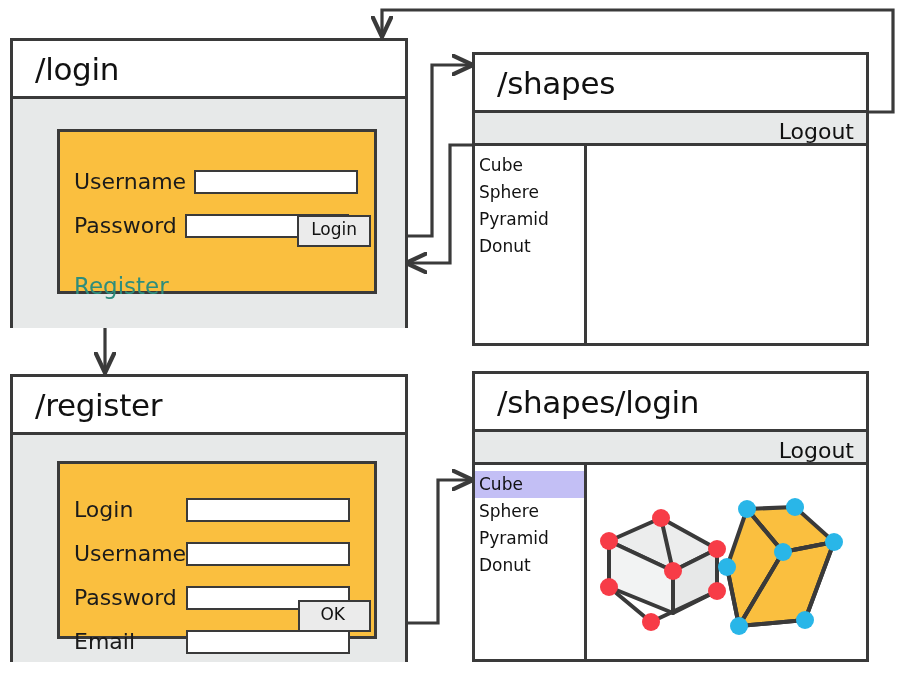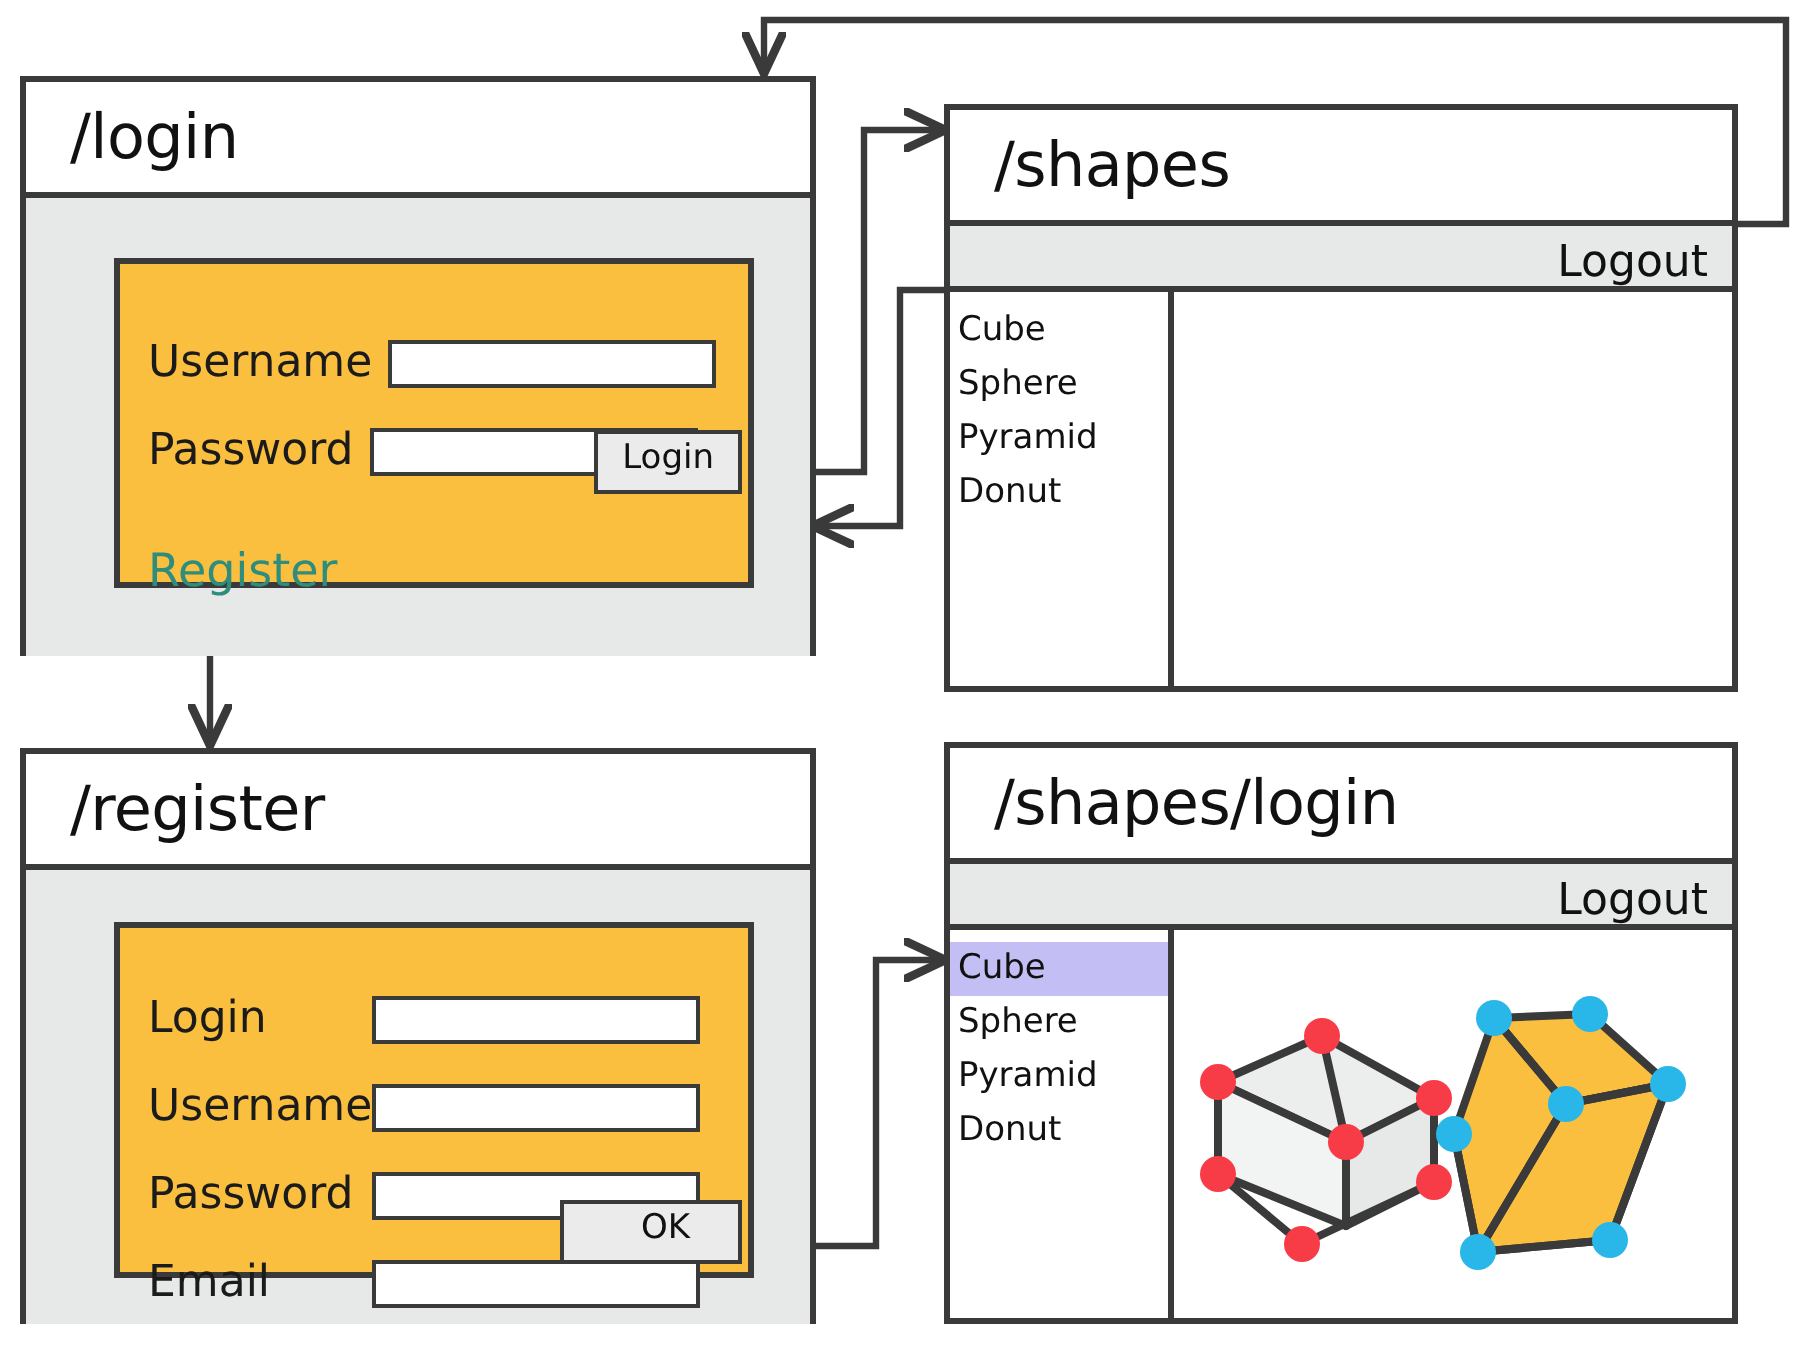--- a/index.html
+++ b/index.html
@@ -187,21 +187,21 @@
           <div class="field-row">
             <span class="field-label" style="width:112px;">Password</span>
             <input class="field-input" style="width: 164px;" placeholder="">
           </div>
           <div class="field-row">
             <span class="field-label" style="width:112px;">Email</span>
             <input class="field-input" style="width: 164px;" placeholder="">
           </div>
         </div>
 
-        <button class="btn" style="position:absolute;right:3px;bottom:4px;padding-left:38px;padding-right:24px;text-align:right;">OK</button>
+        <button class="btn" style="position:absolute;right:3px;bottom:4px;padding-left:20px;padding-right:24px;text-align:right;">OK</button>
       </div>
 
     </div>
   </div>
 
   <div class="panel" style="left:472px;top:52px;width:397px;height:294px;">
     <div class="panel-title">/shapes</div>
     <div class="toolbar">
       <span class="toolbar-action">Logout</span>
     </div>

